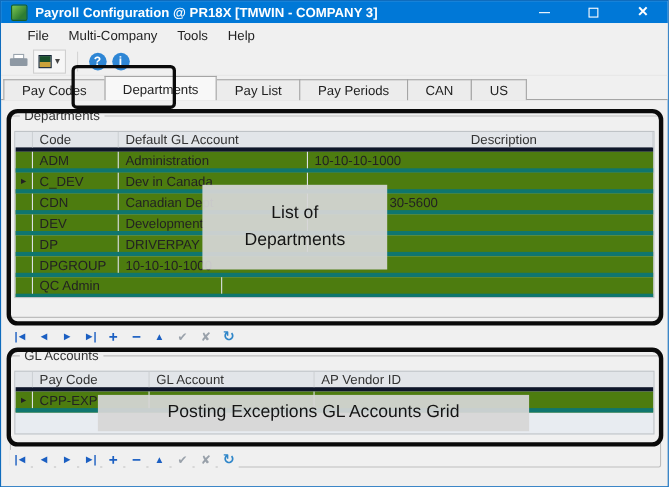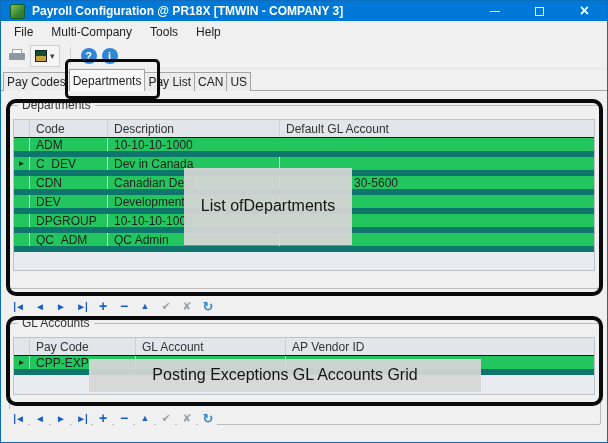--- a/index.html
+++ b/index.html
@@ -16,51 +16,51 @@
   .app-icon { width:15px; height:15px; margin:0 7px 0 9px; border-radius:2px;
               background:linear-gradient(135deg,#7ec850 0%,#2e7d32 70%); border:1px solid #1b5e20; }
   .win-title { font-size:12px; white-space:nowrap; }
   .win-buttons { margin-left:auto; display:flex; height:100%; }
   .win-btn { width:45px; height:100%; display:flex; align-items:center; justify-content:center; color:#fff; }
   .glyph-min { width:10px; height:1px; background:#fff; display:block; }
   .glyph-max { width:9px; height:9px; border:1px solid #fff; display:block; }
   .glyph-close { font-size:16px; line-height:1; }
 
   
-  .menubar { height:22px; display:flex; align-items:center; padding-left:4px; background:#f0f0f0; }
+  .menubar { height:22px; display:flex; align-items:center; padding-left:15px; background:#f0f0f0; }
   .menu-item { padding:3px 9px; }
 
   
   .toolbar { height:26px; display:flex; align-items:center; padding-left:5px; background:#f0f0f0; border-bottom:1px solid #e6e6e6; }
   .tb-btn { height:22px; display:flex; align-items:center; justify-content:center; padding:0 3px; }
   .print-icon { position:relative; width:16px; height:13px; }
   .print-icon .p-body { position:absolute; left:0; top:4px; width:16px; height:7px; background:#8d98a3; border-radius:1px; }
   .print-icon .p-paper { position:absolute; left:3px; top:0; width:10px; height:5px; background:#fff; border:1px solid #9aa4ad; }
   .split-btn { display:flex; align-items:center; gap:3px; padding:0 4px; border:1px solid #cfcfcf; height:22px; background:#f6f6f6; margin-left:2px; }
   .flag-icon { width:12px; height:12px; background:linear-gradient(#184f2b 55%, #caa23a 55%); border:1px solid #123; }
   .caret { font-size:9px; color:#444; }
   .tb-sep { width:1px; height:18px; background:#d4d4d4; margin:0 10px; }
   .circle-btn { width:16px; height:16px; border-radius:50%; background:#2e86d5; color:#fff;
                 font-size:11px; font-weight:bold; display:flex; align-items:center; justify-content:center; margin-right:5px; }
 
   
   .tabstrip { height:22px; display:flex; align-items:flex-end; padding-left:2px; position:relative; background:#f0f0f0; }
   .tabstrip::after { content:""; position:absolute; left:0; right:0; bottom:0; height:1px; background:#a5a5a5; }
-  .tab { position:relative; z-index:1; height:19px; display:flex; align-items:center; padding:0 3px;
+  .tab { position:relative; z-index:1; height:19px; display:flex; align-items:center; padding:0 16px;
          background:#ececec; border:1px solid #a5a5a5; border-bottom:none; margin-right:-1px; }
   .tab.active { height:22px; background:#f8f8f8; z-index:3; }
 
   
   .groupbox { position:absolute; border:1px solid #bdbdbd; background:#f0f0f0; border-radius:2px; }
   .gb-caption { position:absolute; top:-8px; left:8px; background:#f0f0f0; padding:0 4px; color:#333; z-index:2; }
 
   
   .grid { position:absolute; left:3px; right:5px; top:13px; border:1px solid #bfc3c7; background:#e8ecf1; overflow:hidden; }
-  .g-row { display:flex; height:19px; background:#22c55e; border-bottom:6px solid #0f766e; }
-  .g-head { background:#e2e5e9; border-bottom:1px solid #0f172a; height:18px; }
+  .g-row { display:flex; height:19px; background:#4d7c0f; border-bottom:4px solid #0f766e; }
+  .g-head { background:#e2e5e9; border-bottom:4px solid #0f172a; height:18px; }
   .g-cell { padding:0 6px; display:flex; align-items:center; height:100%; border-right:1px solid #dde1e6; overflow:hidden; white-space:nowrap; }
   .g-head .g-cell { border-right:1px solid #cdd1d5; color:#333; }
   .g-ind { width:16px; flex:0 0 16px; padding:0; justify-content:center; font-size:8px; color:#222; }
   .dep-grid .col-code { width:78px; flex:0 0 78px; }
   .dep-grid .col-desc { width:172px; flex:0 0 172px; }
   .dep-grid .col-gl   { flex:1; border-right:none; }
   .gl-frag { padding-left:74px; }
   .gl-grid .col-pay    { width:106px; flex:0 0 106px; }
   .gl-grid .col-glacct { width:150px; flex:0 0 150px; }
   .gl-grid .col-vendor { flex:1; border-right:none; }
@@ -71,21 +71,21 @@
              font-weight:bold; color:#1b5fc2; background:#f0f0f0; }
   .nav-btn .g { font-size:10px; letter-spacing:-1px; }
   .nav-btn.b-insert .g, .nav-btn.b-delete .g { font-size:14px; }
   .nav-btn.b-edit .g { font-size:9px; }
   .nav-btn.b-post .g, .nav-btn.b-cancel .g { font-size:11px; }
   .nav-btn.b-refresh .g { font-size:13px; }
   .nav-btn.disabled { color:#99a1aa; }
   .nav-btn.b-refresh { color:#2f86c9; }
 
   
-  .overlay { position:absolute; background:rgba(214,214,214,0.93); display:flex; flex-direction:row;
+  .overlay { position:absolute; background:rgba(214,214,214,0.93); display:flex; flex-direction:column;
              align-items:center; justify-content:center; color:#141414; font-size:16px; line-height:1.55;
              z-index:5; text-align:center; }
   .annotation { position:absolute; border:4px solid #0a0a0a; border-radius:10px; pointer-events:none; z-index:10; background:transparent; }
   .ann-tab { border-width:3px; border-radius:5px; }
 </style>
 </head>
 <body>
 
 <div class="window">
 
@@ -129,36 +129,38 @@
       </div>
     <div class="circle-btn">
         <span>i</span>
       </div>
   </div>
 
   <div class="tabstrip">
     <div class="tab">Pay Codes</div>
     <div class="tab active">Departments</div>
     <div class="tab">Pay List</div>
+    <div class="tab">Pay Periods</div>
     <div class="tab">CAN</div>
     <div class="tab">US</div>
   </div>
 
   <div class="groupbox" style="left:8px; top:104px; width:592px; height:184px;">
     <span class="gb-caption">Departments</span>
     <div class="grid dep-grid" style="height:152px;">
       <div class="g-row g-head">
         <div class="g-cell g-ind"></div>
         <div class="g-cell col-code">Code</div>
+        <div class="g-cell col-gl">Default GL Account</div>
         <div class="g-cell col-desc">Description</div>
-        <div class="g-cell col-gl">Default GL Account</div>
       </div>
       <div class="g-row">
         <div class="g-cell g-ind"></div>
         <div class="g-cell col-code">ADM</div>
+        <div class="g-cell col-desc">Administration</div>
         <div class="g-cell col-gl">10-10-10-1000</div>
       </div>
       <div class="g-row">
         <div class="g-cell g-ind">►</div>
         <div class="g-cell col-code">C_DEV</div>
         <div class="g-cell col-desc">Dev in Canada</div>
         <div class="g-cell col-gl"></div>
       </div>
       <div class="g-row">
         <div class="g-cell g-ind"></div>
@@ -167,26 +169,31 @@
         <div class="g-cell col-gl gl-frag">30-5600</div>
       </div>
       <div class="g-row">
         <div class="g-cell g-ind"></div>
         <div class="g-cell col-code">DEV</div>
         <div class="g-cell col-desc">Development</div>
         <div class="g-cell col-gl"></div>
       </div>
       <div class="g-row">
         <div class="g-cell g-ind"></div>
+        <div class="g-cell col-code">DP</div>
+        <div class="g-cell col-desc">DRIVERPAY</div>
+        <div class="g-cell col-gl"></div>
+      </div>
+      <div class="g-row">
+        <div class="g-cell g-ind"></div>
         <div class="g-cell col-code">DPGROUP</div>
         <div class="g-cell col-gl">10-10-10-1000</div>
       </div>
       <div class="g-row">
         <div class="g-cell g-ind"></div>
-        <div class="g-cell col-code">QC_ADM</div>
         <div class="g-cell col-desc">QC Admin</div>
       </div>
     </div>
   </div>
 
   <div class="navbar" style="top:296px;">
     <div class="nav-btn b-first">
         <span class="g">|◄</span>
       </div>
     <div class="nav-btn b-prior">

